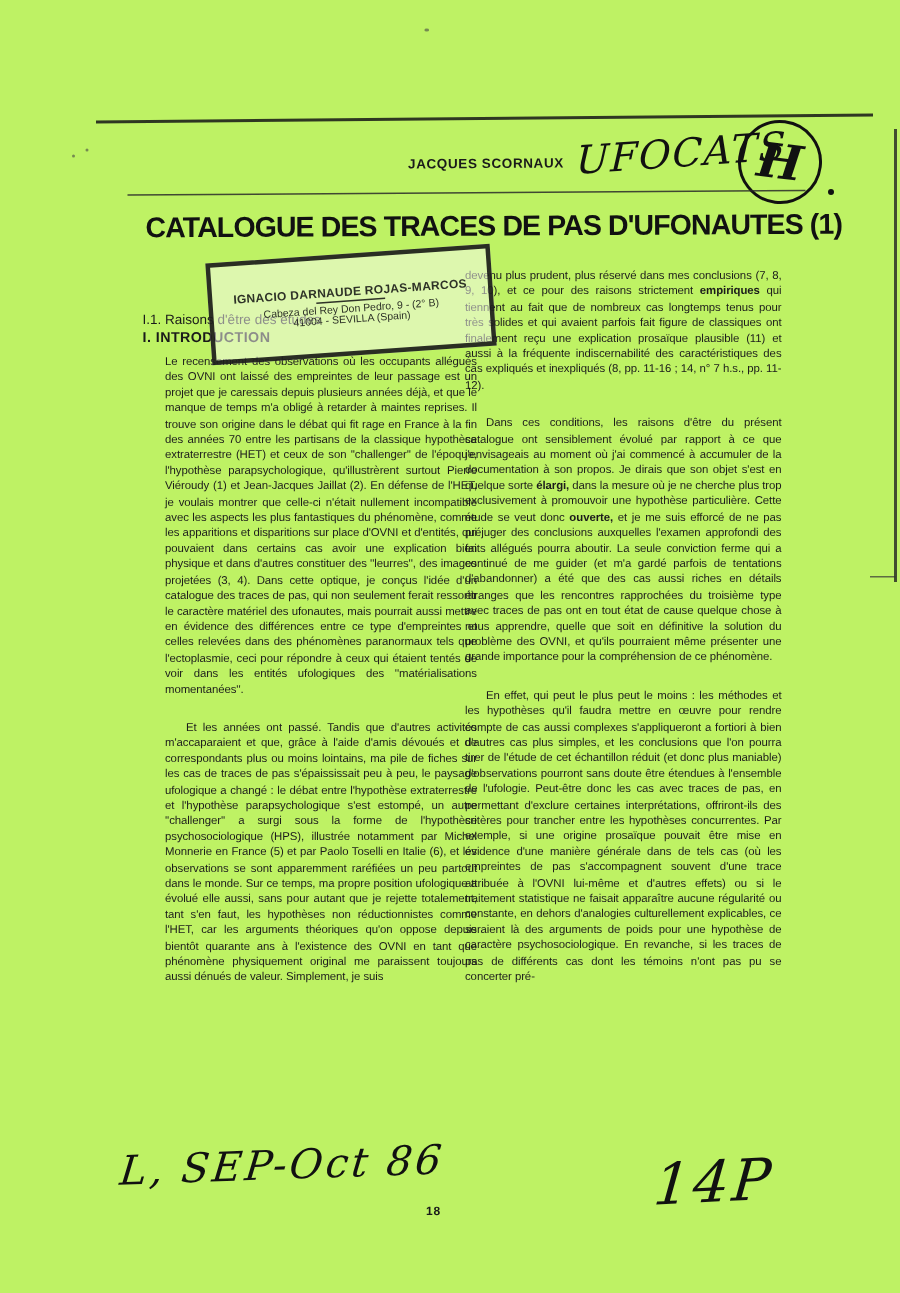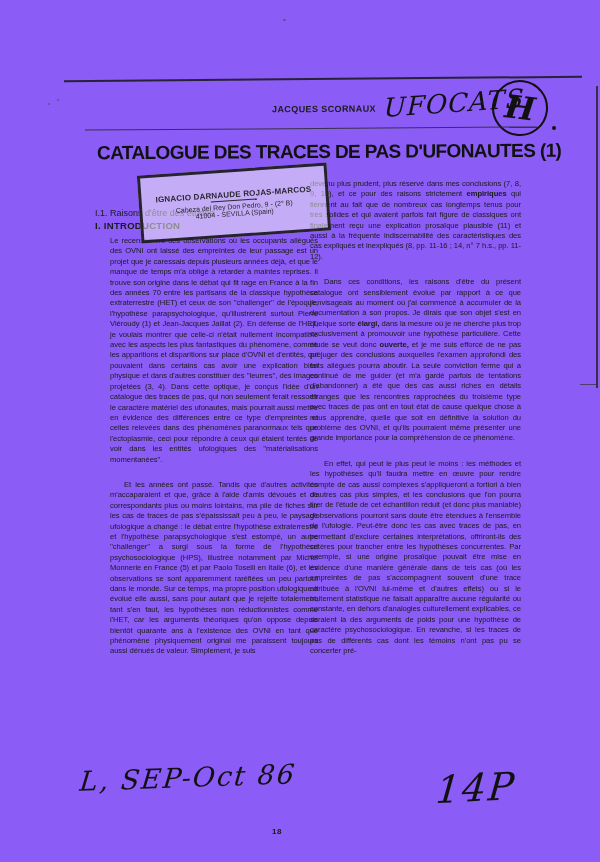--- a/index.html
+++ b/index.html
@@ -1,20 +1,20 @@
 <!DOCTYPE html>
 <html><head>
 <meta charset="utf-8">
 <style>
   html,body{margin:0;padding:0;background:#e8e8e6;}
   .page{
     position:relative;
     width:600px;height:862px;
     margin:0 auto;
-    background:#8b5cf6;
+    background:#bef264;
     color:#1a1a1a;
     font-family:"Liberation Sans", sans-serif;
     overflow:hidden;
   }
   
   .edge-top{
     position:absolute;left:64px;top:78px;width:518px;height:2px;
     background:#161616;transform:rotate(-0.5deg);opacity:.85;
   }
   .edge-right{
@@ -91,22 +91,22 @@
     text-align:justify;letter-spacing:-0.05px;
     color:#1b1b1b;z-index:1;
   }
   .col-left{left:110px;top:236px;}
   .col-right{left:310px;top:179px;width:211px;}
   .col p{margin:0 0 15px 0;}
   .col p.indent{text-indent:14px;}
   .col b,.col span.b{font-weight:bold;}
   
   .page-number{
-    position:absolute;left:272px;top:803px;
-    font-size:8px;font-weight:bold;letter-spacing:.5px;margin-top:24px;
+    position:absolute;left:284px;top:803px;
+    font-size:8px;font-weight:bold;letter-spacing:.5px;
   }
   .hand-bottom-left{
     position:absolute;left:80px;top:762px;
     font-size:27px;letter-spacing:2px;
     transform:rotate(-2deg) skewX(-8deg);
   }
   .hand-bottom-right{
     position:absolute;left:436px;top:766px;
     font-size:38px;letter-spacing:2px;
     transform:rotate(-3deg) skewX(-8deg);

